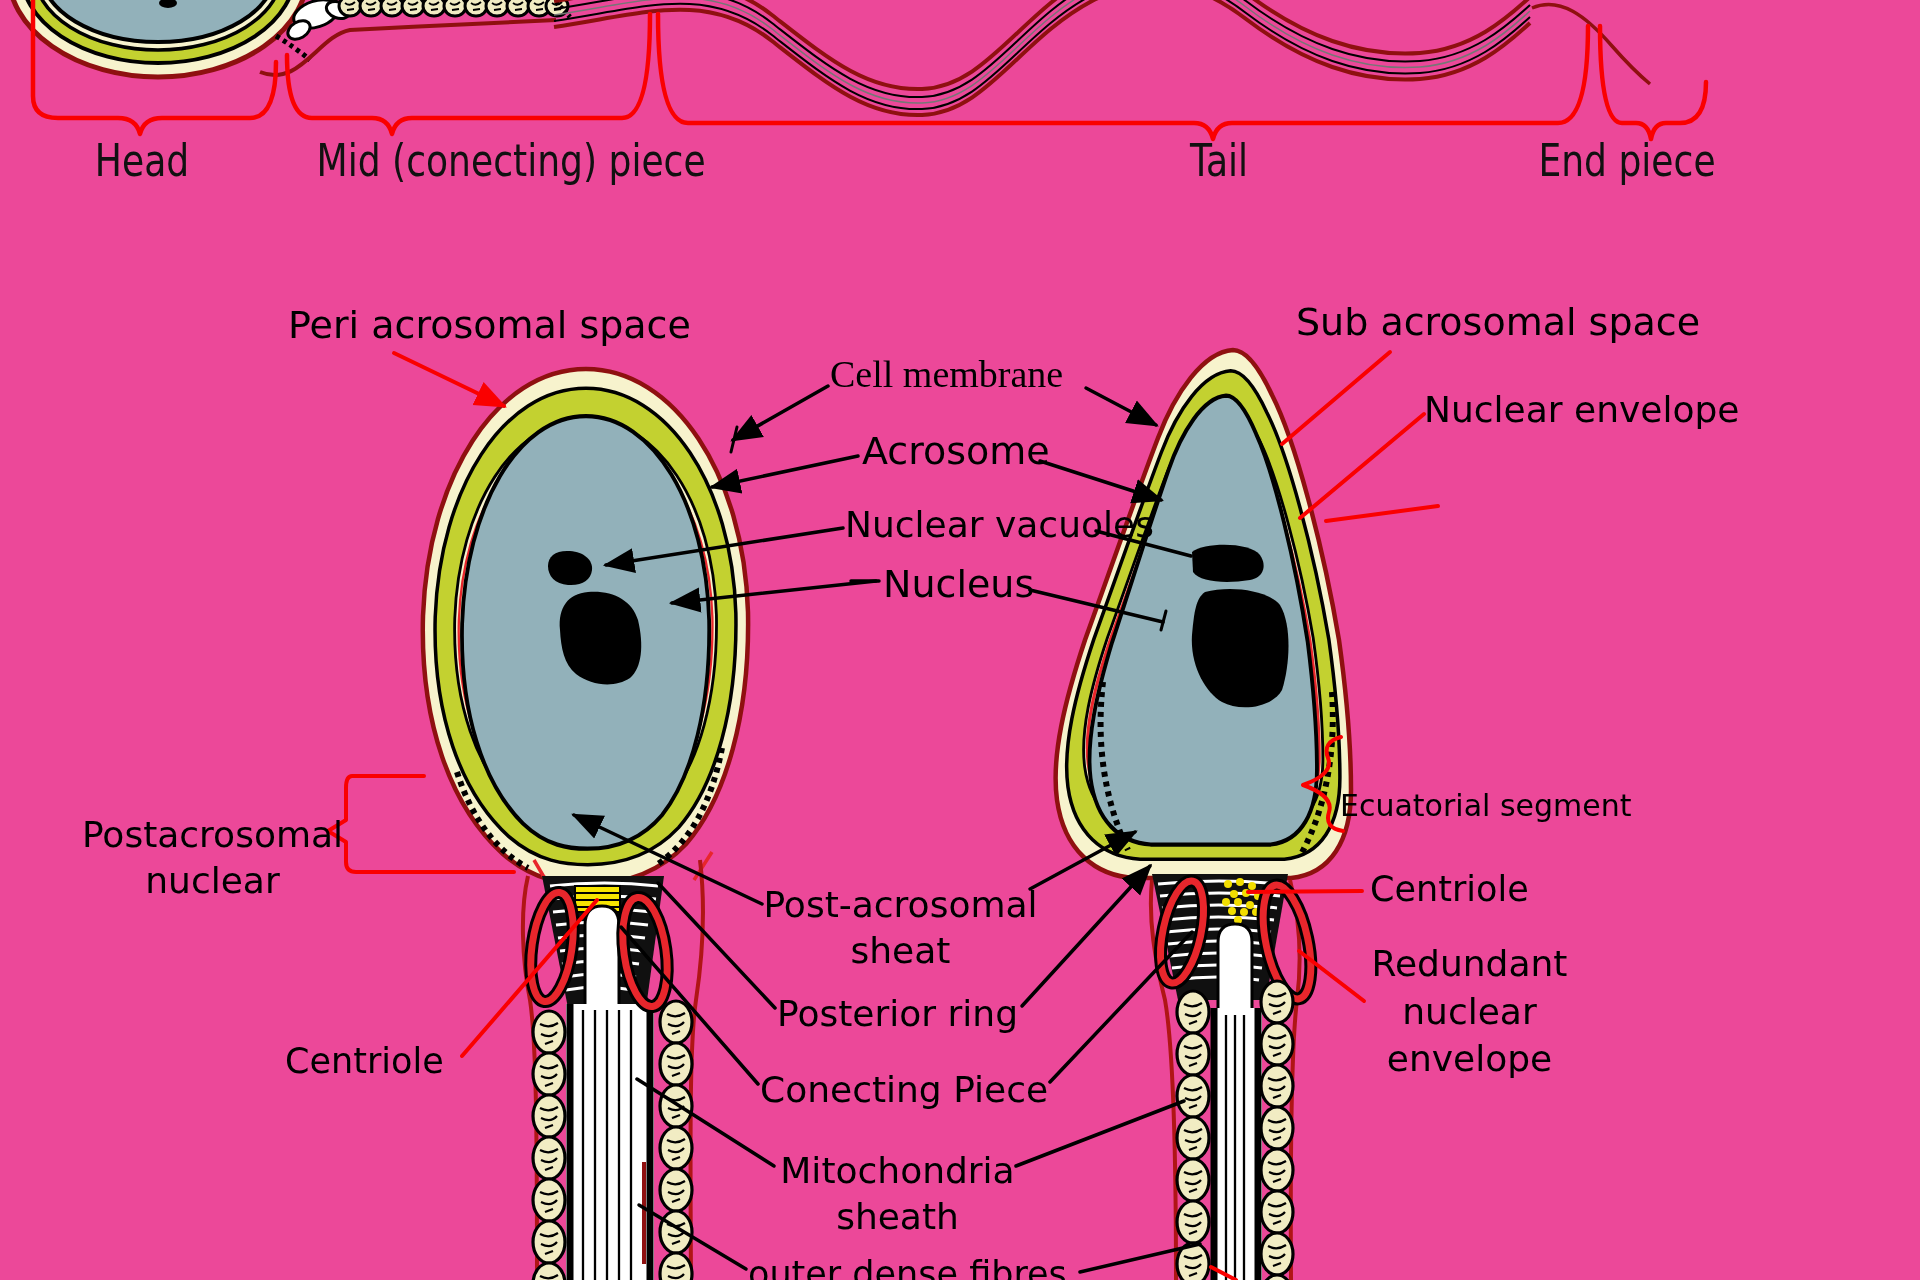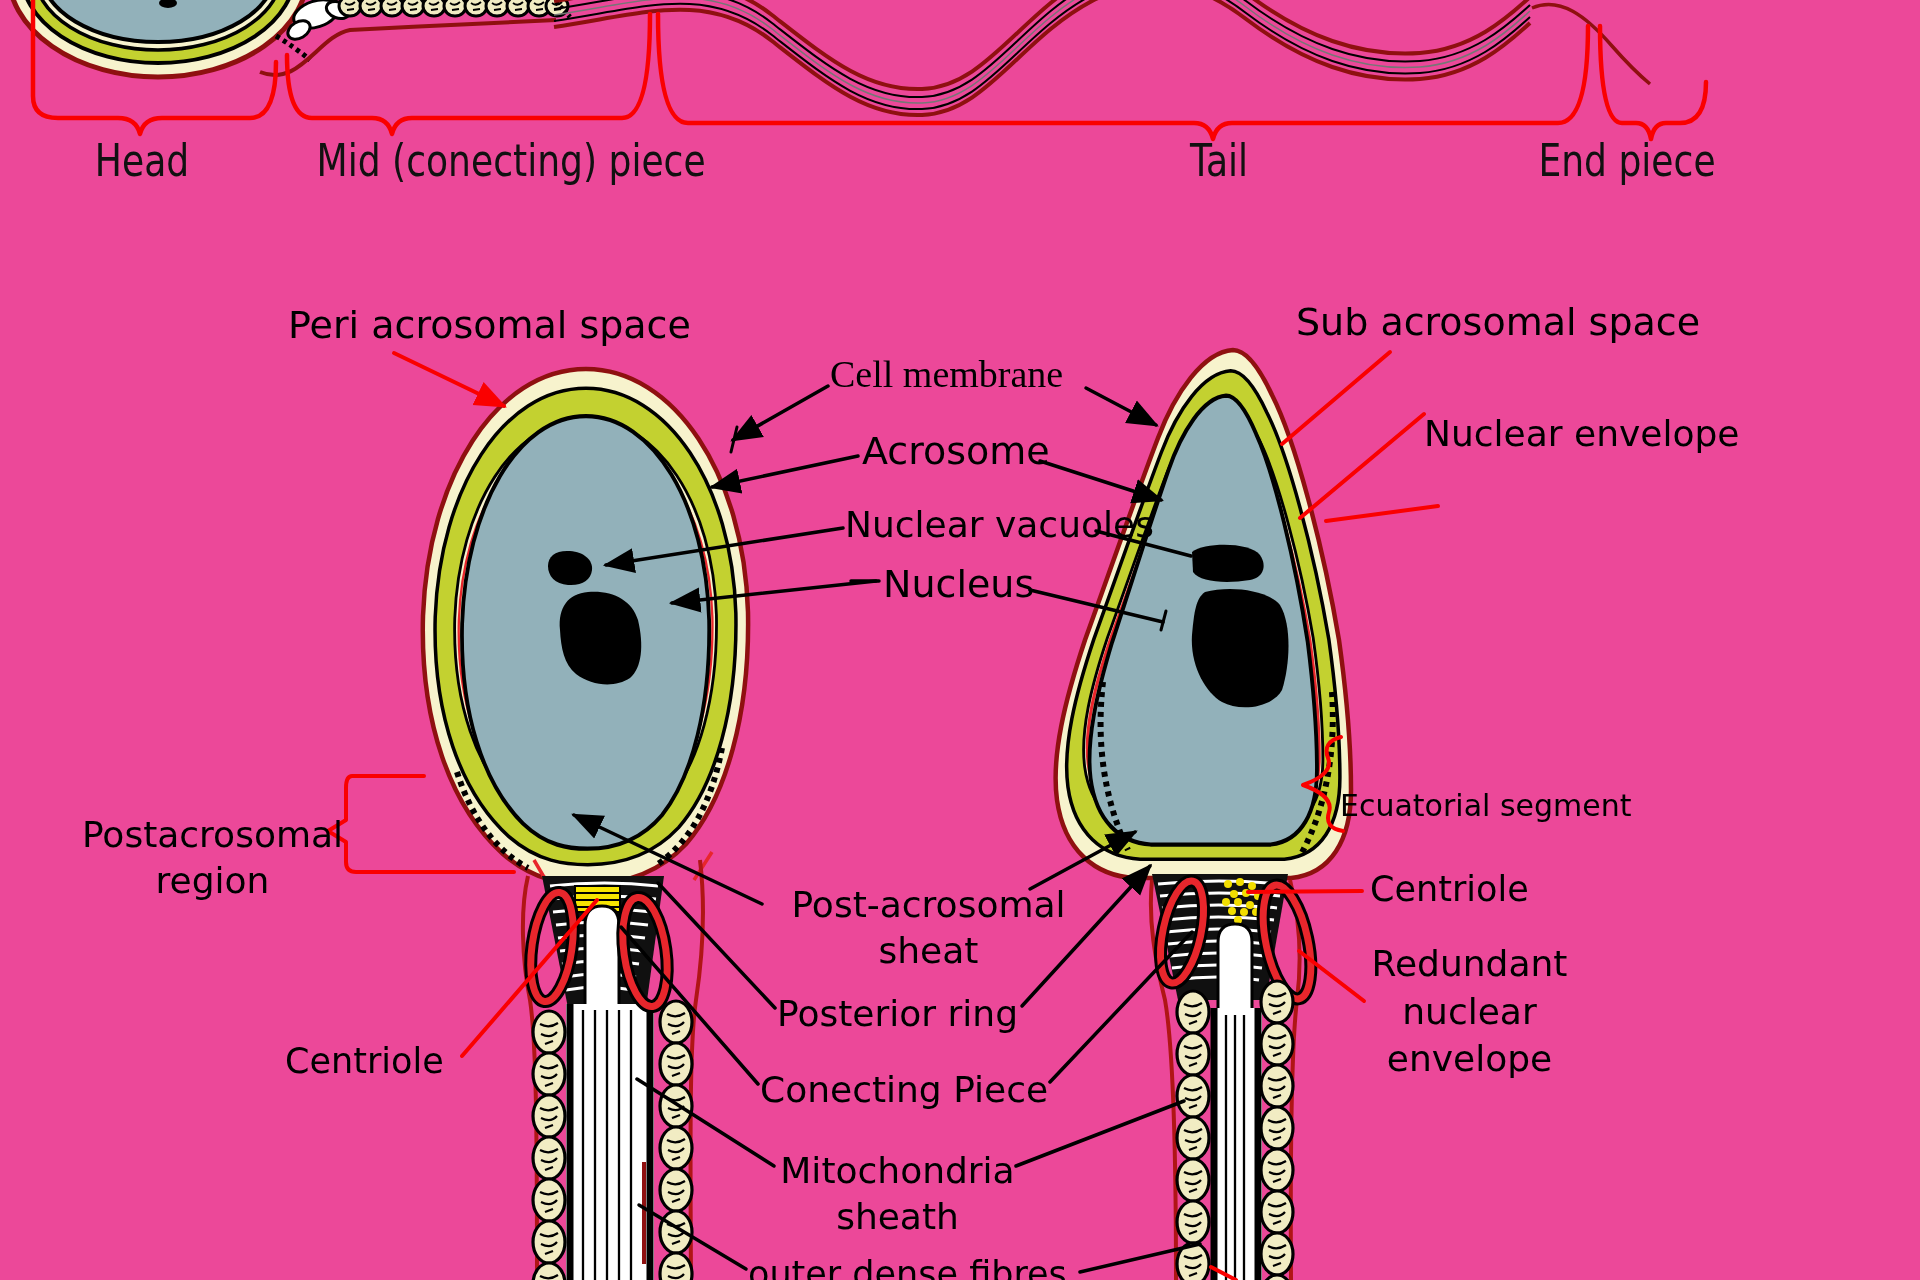--- a/index.html
+++ b/index.html
@@ -282,24 +282,24 @@
   <div class="tl" style="left:277px;width:440px;">Mid (conecting) piece</div>
   <div class="tl" style="left:1119px;width:200px;">Tail</div>
   <div class="tl" style="left:1517px;width:220px;">End piece</div>
 
   <div class="lbl nw f38" style="left:288px;top:303px;">Peri acrosomal space</div>
   <div class="lbl nw f38" style="left:830px;top:352px;font-family:Liberation Serif, serif;">Cell membrane</div>
   <div class="lbl nw f38" style="left:862px;top:429px;">Acrosome</div>
   <div class="lbl nw" style="left:845px;top:503px;">Nuclear vacuoles</div>
   <div class="lbl nw f38" style="left:883px;top:562px;">Nucleus</div>
   <div class="lbl nw f38" style="left:1296px;top:300px;">Sub acrosomal space</div>
-  <div class="lbl nw" style="left:1424px;top:388px;margin-top:24px;">Nuclear envelope</div>
-  <div class="lbl ctr ml" style="left:60px;top:812px;width:305px;">Postacrosomal region</div>
+  <div class="lbl nw" style="left:1424px;top:388px;">Nuclear envelope</div>
+  <div class="lbl ctr ml" style="left:60px;top:812px;width:305px;">Postacrosomal nuclear</div>
   <div class="lbl nw f30" style="left:1340px;top:788px;">Ecuatorial segment</div>
   <div class="lbl nw f35" style="left:285px;top:1040px;">Centriole</div>
   <div class="lbl nw f35" style="left:1370px;top:868px;">Centriole</div>
   <div class="lbl ctr ml" style="left:1357px;top:940px;width:225px;line-height:1.32;">Redundant nuclear envelope</div>
-  <div class="lbl ctr ml" style="left:756px;top:882px;width:345px;">Post-acrosomal sheat</div>
+  <div class="lbl ctr ml" style="left:728px;top:882px;width:345px;">Post-acrosomal sheat</div>
   <div class="lbl nw" style="left:777px;top:992px;">Posterior ring</div>
   <div class="lbl nw" style="left:760px;top:1068px;">Conecting Piece</div>
   <div class="lbl ctr ml" style="left:770px;top:1148px;width:255px;">Mitochondria sheath</div>
   <div class="lbl nw f35" style="left:748px;top:1253px;">outer dense fibres</div>
 </div>
 
 </body></html>

